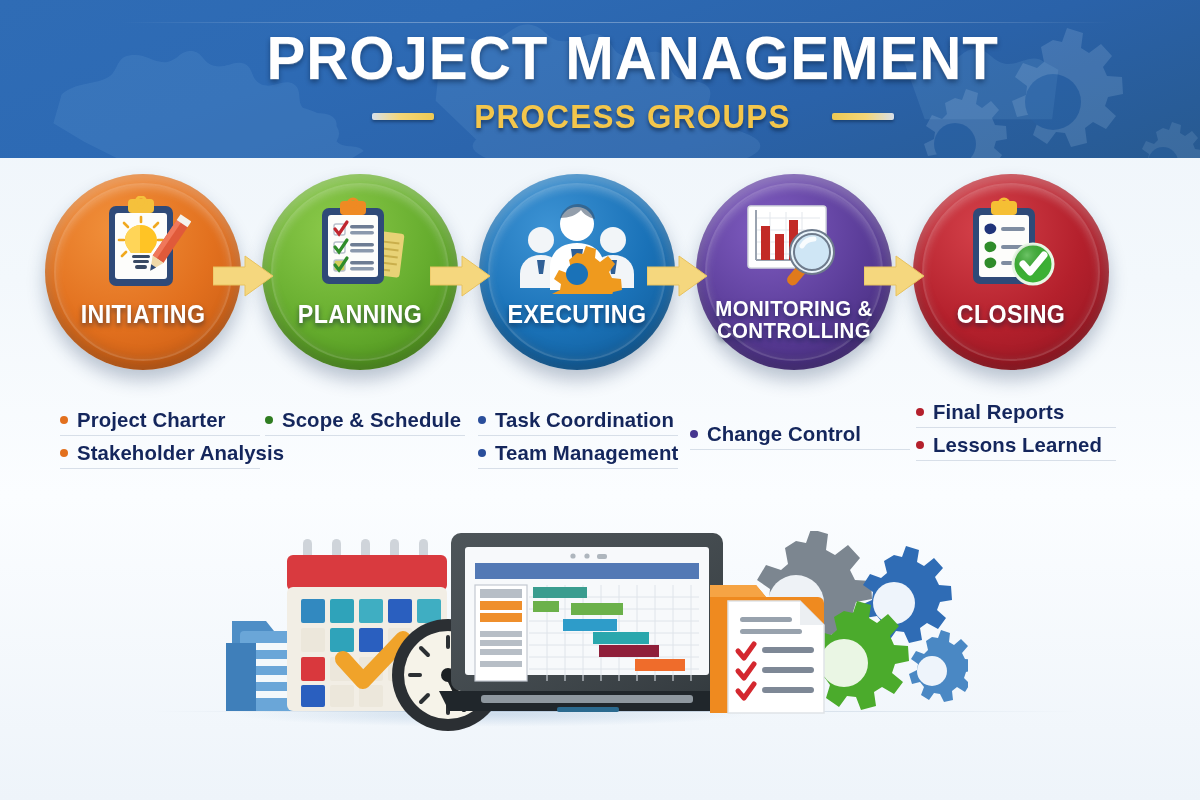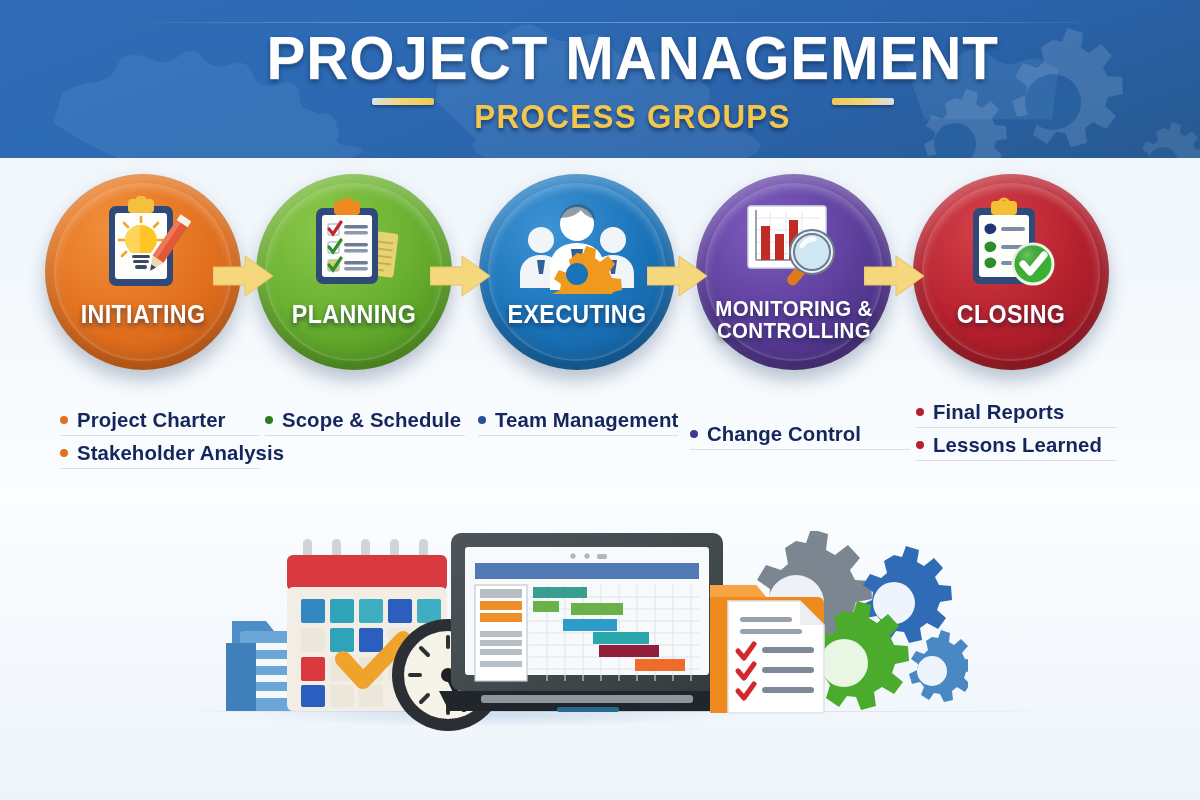--- a/index.html
+++ b/index.html
@@ -21,21 +21,21 @@
     background:linear-gradient(90deg,rgba(255,255,255,0) 0%,rgba(255,255,255,.28) 25%,rgba(255,255,255,.30) 75%,rgba(255,255,255,0) 100%);}
   .hdr-inner{position:relative;width:100%;height:100%;
     display:flex;flex-direction:column;align-items:center;justify-content:center;}
   .title{
     font-size:62px;line-height:.96;font-weight:bold;color:#ffffff;
     letter-spacing:1.0px;margin-top:6px;
     transform:scaleX(.94);
     text-shadow:0 3px 6px rgba(5,25,55,.48), 0 1px 0 rgba(255,255,255,.35);
     white-space:nowrap;
   }
-  .subrow{display:flex;gap:32px;margin-top:10px;}
+  .subrow{display:flex;align-items:center;gap:32px;margin-top:10px;}
   .dash{width:62px;height:7px;border-radius:2px;
     background:linear-gradient(180deg,#fbe49a 0%,#efc74f 55%,#d8a92f 100%);
     box-shadow:0 2px 3px rgba(6,26,56,.42);}
   .dash.left{background:linear-gradient(90deg,rgba(245,245,245,.85) 0%,#f4d678 45%,#edc954 100%);}
   .dash.right{background:linear-gradient(270deg,rgba(245,245,245,.85) 0%,#f4d678 45%,#edc954 100%);}
   .subtitle{
     font-size:33px;font-weight:bold;color:#f3c64c;letter-spacing:1.4px;
     transform:scaleX(.95);white-space:nowrap;
     text-shadow:0 3px 4px rgba(6,26,56,.55);
   }
@@ -154,21 +154,21 @@
           </g>
         </svg>
       </div>
       <div class="lbl">INITIATING</div>
     </div>
 
     <svg class="arrow" style="left:213px" viewBox="0 0 62 44">
       <path d="M0 13h32V2l28 20-28 20V31H0z" fill="#f5d77e" stroke="#e8c25f" stroke-width="1"></path>
     </svg>
 
-    <div class="node" style="left:256px">
+    <div class="node" style="left:262px">
       <div class="disc" style="background:radial-gradient(circle at 36% 28%,#8bc94a 0%,#66ad2e 52%,#448717 100%)"></div>
       <div class="art">
         <svg width="100" height="100" viewBox="0 0 100 100">
           <rect x="60" y="36" width="32" height="44" rx="3" fill="#e8d276" transform="rotate(7 76 58)"></rect>
           <g transform="rotate(7 76 58)" stroke="#c9ae4c" stroke-width="2">
             <line x1="64" y1="46" x2="88" y2="46"></line>
               <line x1="64" y1="53" x2="88" y2="53"></line>
             <line x1="64" y1="60" x2="88" y2="60"></line>
               <line x1="64" y1="67" x2="88" y2="67"></line>
             <line x1="64" y1="74" x2="82" y2="74"></line>
@@ -319,20 +319,24 @@
     </div>
 
     <div class="col" style="left:265px;top:8px;width:200px">
       <div class="bullet-row">
         <span class="dot" style="background:#2f7d21"></span>
         <span class="btxt">Scope &amp; Schedule</span>
       </div>
     </div>
 
     <div class="col" style="left:478px;top:8px;width:200px">
+      <div class="bullet-row">
+        <span class="dot" style="background:#2a4e9b"></span>
+        <span class="btxt">Task Coordination</span>
+      </div>
       <div class="bullet-row">
         <span class="dot" style="background:#2a4e9b"></span>
         <span class="btxt">Team Management</span>
       </div>
     </div>
 
     <div class="col" style="left:690px;top:22px;width:220px">
       <div class="bullet-row">
         <span class="dot" style="background:#46368f"></span>
         <span class="btxt">Change Control</span>

